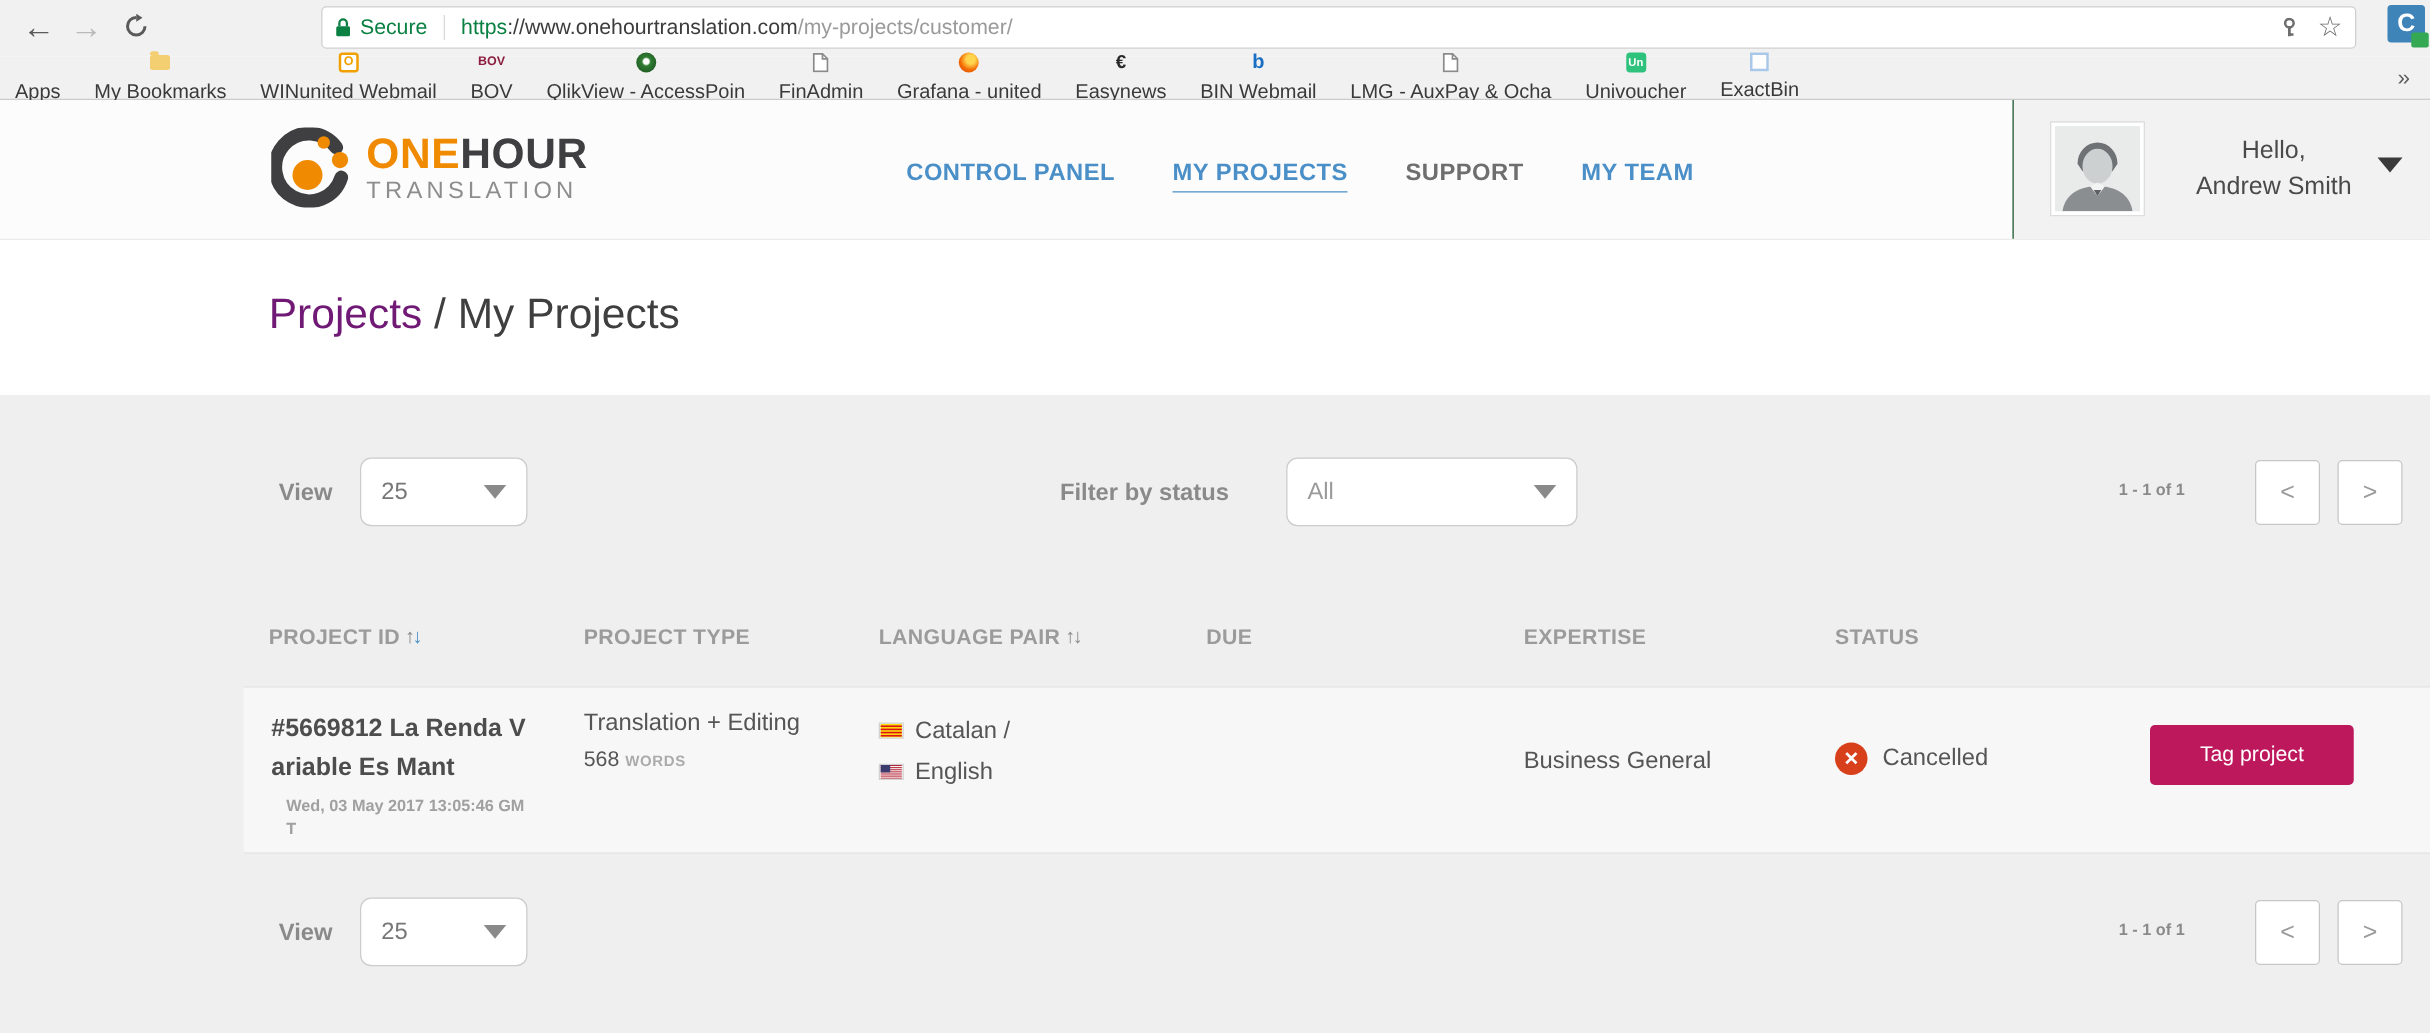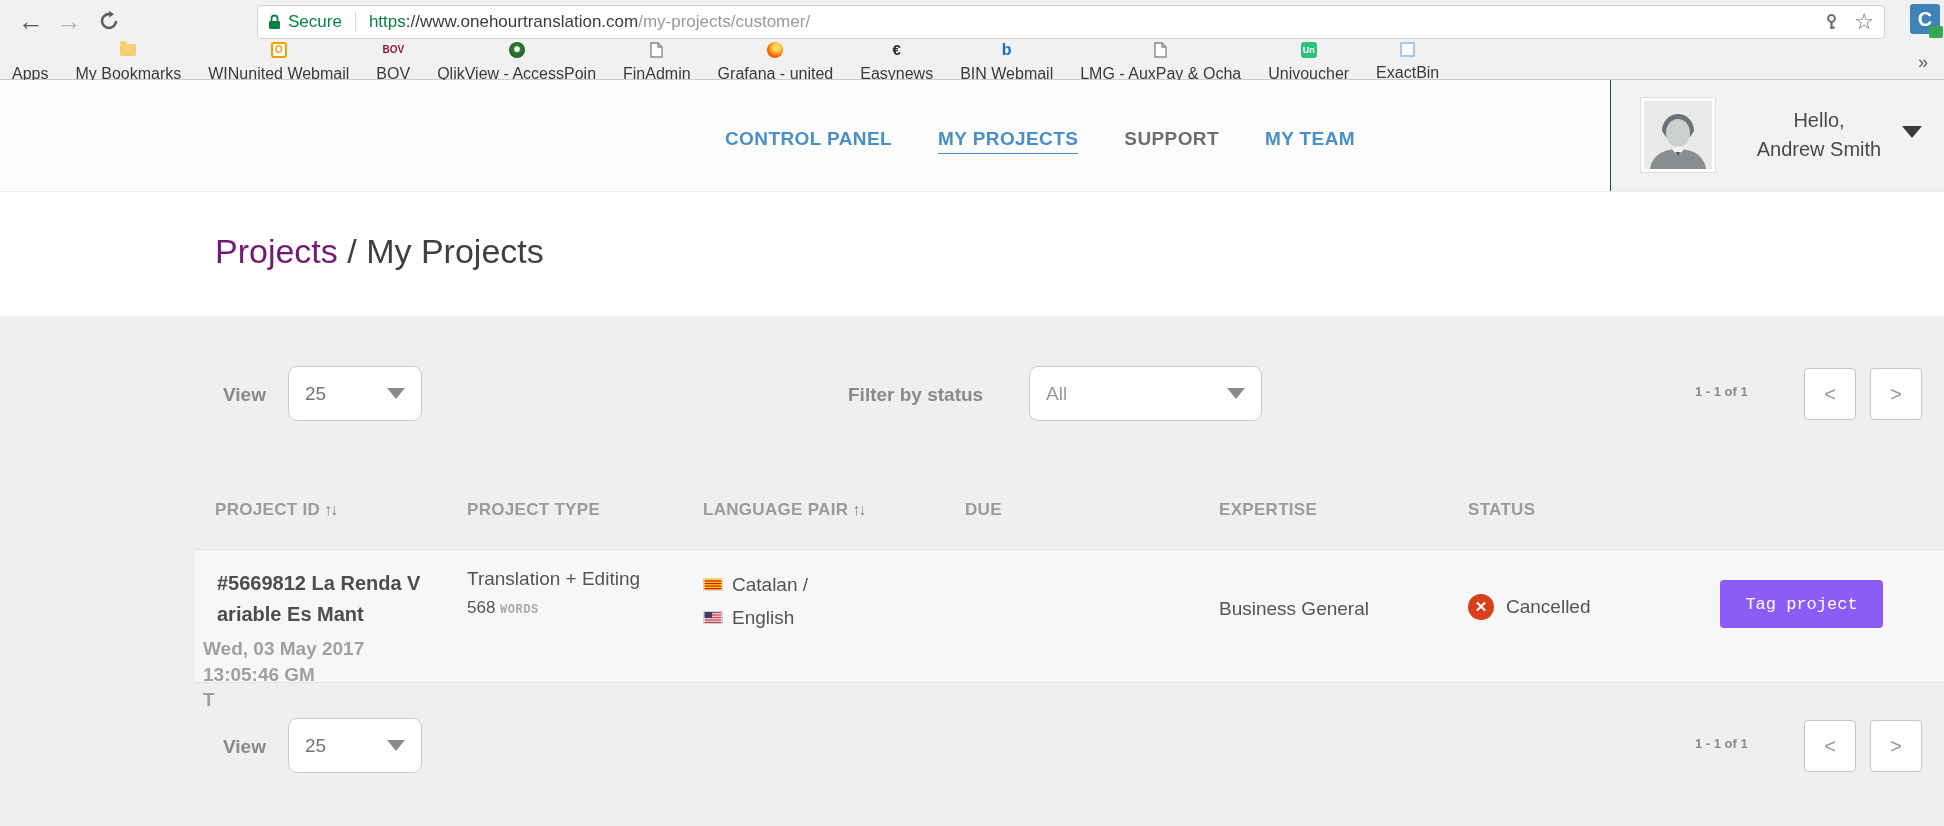--- a/index.html
+++ b/index.html
@@ -77,34 +77,34 @@
     font-size:20px; color:#9a9a9a; display:flex; align-items:center; justify-content:center; cursor:pointer; }
 
   .th { position:absolute; top:184px; font-size:17px; font-weight:bold; color:#9b9b9b; letter-spacing:0.3px;
     display:flex; align-items:center; gap:4px; }
   .sort { font-size:16px; font-weight:bold; color:#8a8a8a; letter-spacing:-2px; }
   .sort .dn-active { color:#4a8fc7; }
 
   .row-band { position:absolute; left:195px; top:233px; right:0; height:134px; background:#f7f7f7;
     border-top:1px solid #e2e2e2; border-bottom:1px solid #e2e2e2; }
   .cell-id { position:absolute; left:22px; top:18px; width:230px; font-size:20px; font-weight:bold; color:#4d4d4d; line-height:1.55; cursor:pointer; }
-  .cell-date { position:absolute; left:8px; top:86px; width:230px; font-size:19px; font-weight:bold; color:#a0a0a0; line-height:1.35; }
+  .cell-date { position:absolute; left:34px; top:86px; width:230px; font-size:13px; font-weight:bold; color:#a0a0a0; line-height:1.35; }
   .cell-type { position:absolute; left:272px; top:18px; font-size:19px; color:#555; }
   .cell-words { position:absolute; left:272px; top:48px; font-size:17px; color:#555; }
-  .cell-words .wl { font-size:12px; color:#ababab; font-weight:bold; letter-spacing:0.5px;font-family:Liberation Mono, monospace; }
+  .cell-words .wl { font-size:12px; color:#ababab; font-weight:bold; letter-spacing:0.5px; }
   .cell-lang { position:absolute; left:508px; top:18px; font-size:19px; color:#555; line-height:1.75; }
   .lang-line { display:flex; align-items:center; gap:9px; }
   .flag { width:20px; height:13px; display:block; border:1px solid rgba(0,0,0,0.15); }
   .cell-exp { position:absolute; left:1024px; top:48px; font-size:19px; color:#555; }
   .cell-status { position:absolute; left:1273px; top:44px; display:flex; align-items:center; gap:12px; }
   .status-ic { width:26px; height:26px; border-radius:50%; background:#d8401c; color:#fff; font-size:15px; font-weight:bold;
     display:flex; align-items:center; justify-content:center; }
   .status-txt { font-size:19px; color:#555; }
-  .tag-btn { position:absolute; left:1525px; top:30px; width:163px; height:48px; background:#8b5cf6; border:none;
-    border-radius:4px; color:#fff; font-size:17px; font-family:Liberation Mono, monospace; cursor:pointer; }
+  .tag-btn { position:absolute; left:1525px; top:30px; width:163px; height:48px; background:#be185d; border:none;
+    border-radius:4px; color:#fff; font-size:17px; font-family:Liberation Sans, sans-serif; cursor:pointer; }
 </style>
 </head>
 <body>
 
 <div class="chrome-top">
   <div class="nav-btn" style="left:14px">←</div>
   <div class="nav-btn disabled" style="left:52px">→</div>
   <div class="nav-btn" style="left:92px">
     <svg width="20" height="20" viewBox="0 0 20 20">
       <path d="M10 3 a7 7 0 1 0 7 7" fill="none" stroke="#5a5a5a" stroke-width="2.4"></path>
@@ -202,20 +202,32 @@
     <span>Univoucher</span>
   </div>
   <div class="bm">
     <span class="bm-ic" style="width:15px;height:15px;border:2px solid #a9c7e8;background:#fdfdfd"></span>
     <span>ExactBin</span>
   </div>
   <span class="bm-more">»</span>
 </div>
 
 <div class="site-header">
+  <div class="logo">
+    <svg width="64" height="64" viewBox="0 0 64 64">
+      <path d="M52 16 A27 27 0 1 0 56 40" fill="none" stroke="#3f3f41" stroke-width="11" stroke-linecap="round"></path>
+      <circle cx="29" cy="38" r="12" fill="#f08a00"></circle>
+      <circle cx="42" cy="12" r="5" fill="#f08a00"></circle>
+      <circle cx="55" cy="26" r="6.5" fill="#f08a00"></circle>
+    </svg>
+    <div class="logo-text">
+      <div class="l1"><span class="one">ONE</span><span class="hour">HOUR</span></div>
+      <div class="l2">TRANSLATION</div>
+    </div>
+  </div>
   <div class="main-nav">
     <span class="nav-item">CONTROL PANEL</span>
     <span class="nav-item active">MY PROJECTS</span>
     <span class="nav-item muted">SUPPORT</span>
     <span class="nav-item">MY TEAM</span>
   </div>
   <div class="user-box">
     <div class="avatar">
       <svg width="68" height="68" viewBox="0 0 68 68">
         <rect width="68" height="68" fill="#e9ebeb"></rect>

